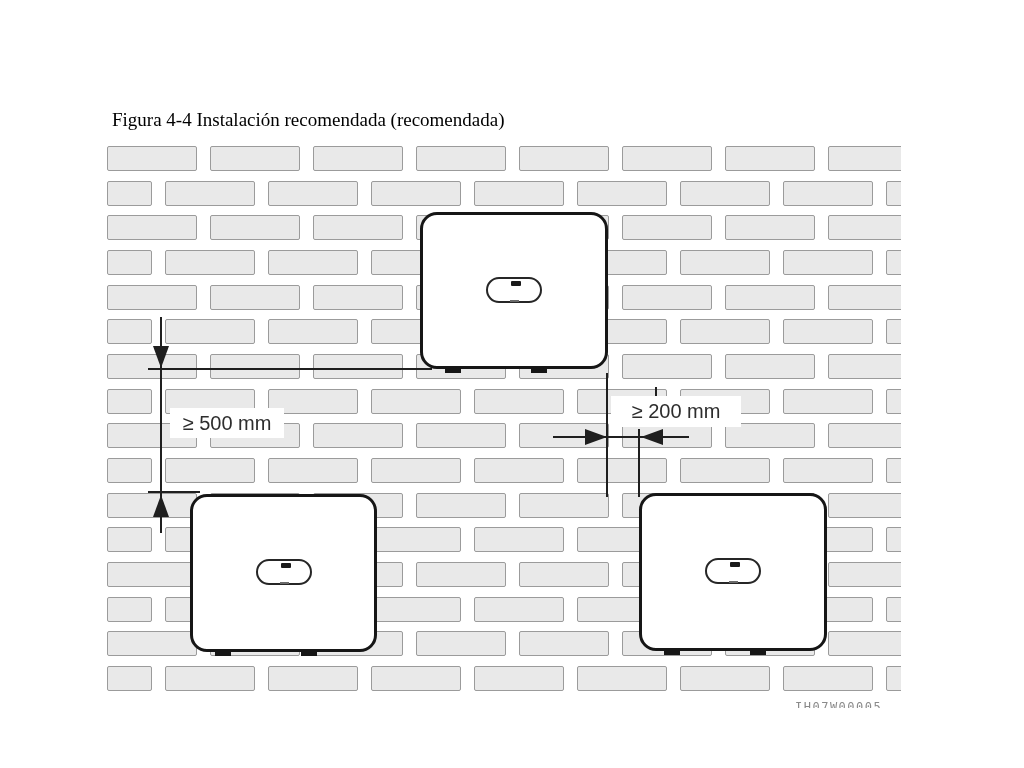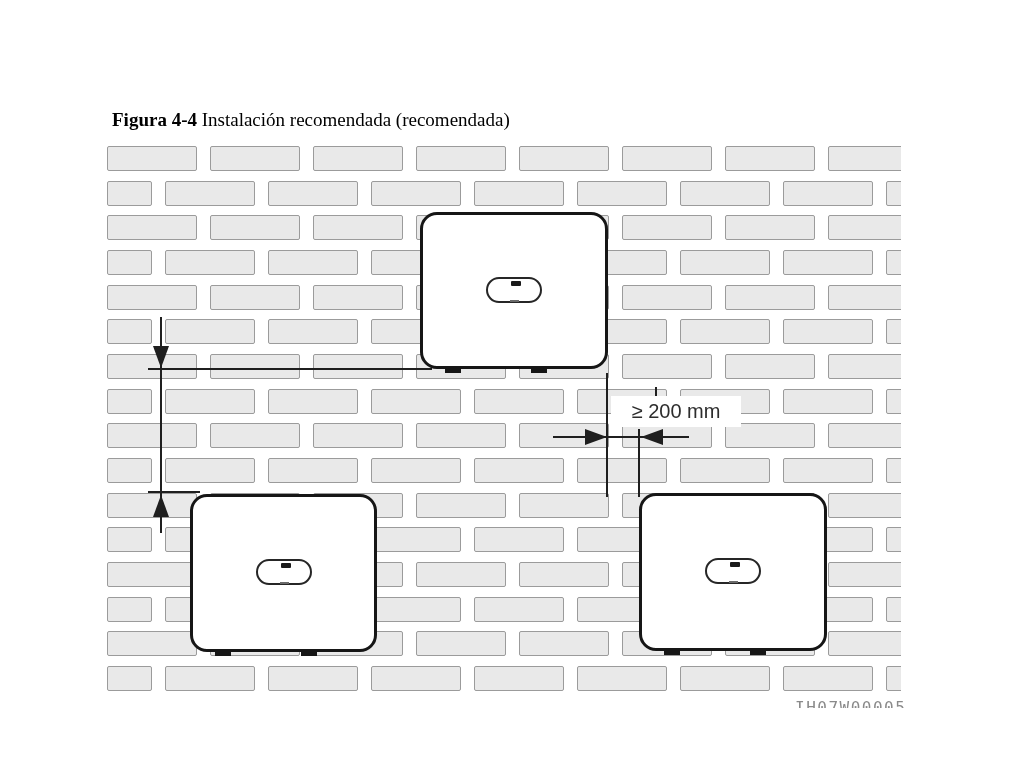--- a/index.html
+++ b/index.html
@@ -6,21 +6,21 @@
   .page{
     position:relative;width:1024px;height:768px;background:#ffffff;overflow:hidden;
     font-family:"Liberation Sans",sans-serif;
   }
   
   .fig-title{
     position:absolute;left:112px;top:109px;margin:0;
     font-family:"Liberation Serif",serif;font-size:19px;color:#000;
     white-space:nowrap;
   }
-  .fig-title b{font-weight:700;}
+  .fig-title b{font-weight:400;}
   
   .wall{
     position:absolute;left:107px;top:146px;width:794px;height:546px;
     overflow:hidden;background:#ffffff;z-index:0;
   }
   .brick{
     position:absolute;height:25px;background:#e9e9e9;
     border:1px solid #9b9b9b;border-radius:2px;box-sizing:border-box;
   }
   
@@ -57,21 +57,21 @@
   
   .dim-label{
     position:absolute;background:#ffffff;color:#2d2d2d;
     font-size:20px;line-height:30px;text-align:center;z-index:4;white-space:nowrap;
   }
   .label500{left:170px;top:408px;width:114px;height:30px;}
   .label200{left:611px;top:396px;width:130px;height:31px;}
   
   .fig-code{
     position:absolute;left:795px;top:701px;width:112px;height:7px;overflow:hidden;
-    color:#8a8a8a;font-family:"DejaVu Sans Mono",monospace;font-size:16px;
+    color:#8a8a8a;font-family:"DejaVu Sans Mono",monospace;font-size:12px;
     line-height:13px;letter-spacing:1.5px;z-index:1;
   }
 </style>
 </head>
 <body>
 
 <div class="page">
 
   <p class="fig-title"><b>Figura 4-4</b> <span>Instalación recomendada (recomendada)</span></p>
 
@@ -247,17 +247,18 @@
 
   <div class="device device-br">
     <div class="pill">
       <div class="pill-glyph"></div>
       <div class="pill-mark"></div>
     </div>
     <div class="foot foot-a"></div>
     <div class="foot foot-b"></div>
   </div>
 
+  <div class="dim-label label500">≥ 500 mm</div>
   <div class="dim-label label200">≥ 200 mm</div>
 
   <div class="fig-code"><span>IH07W00005</span></div>
 
 </div>
 
 </body></html>

